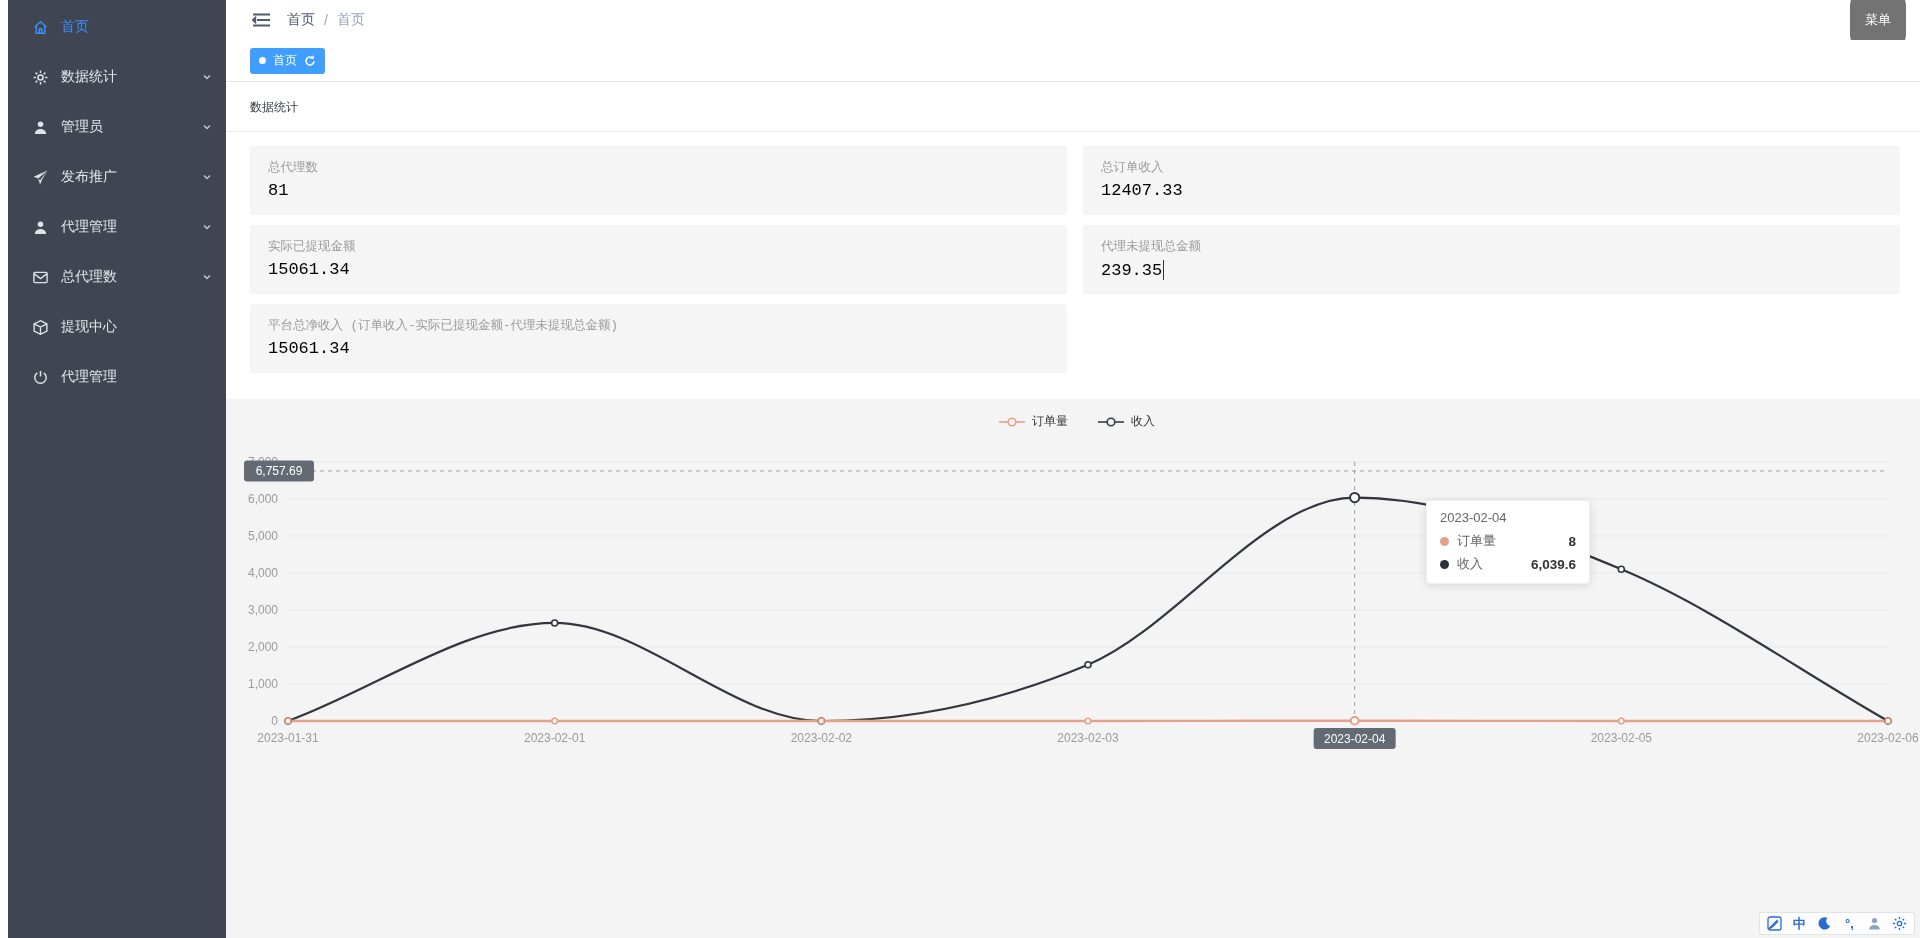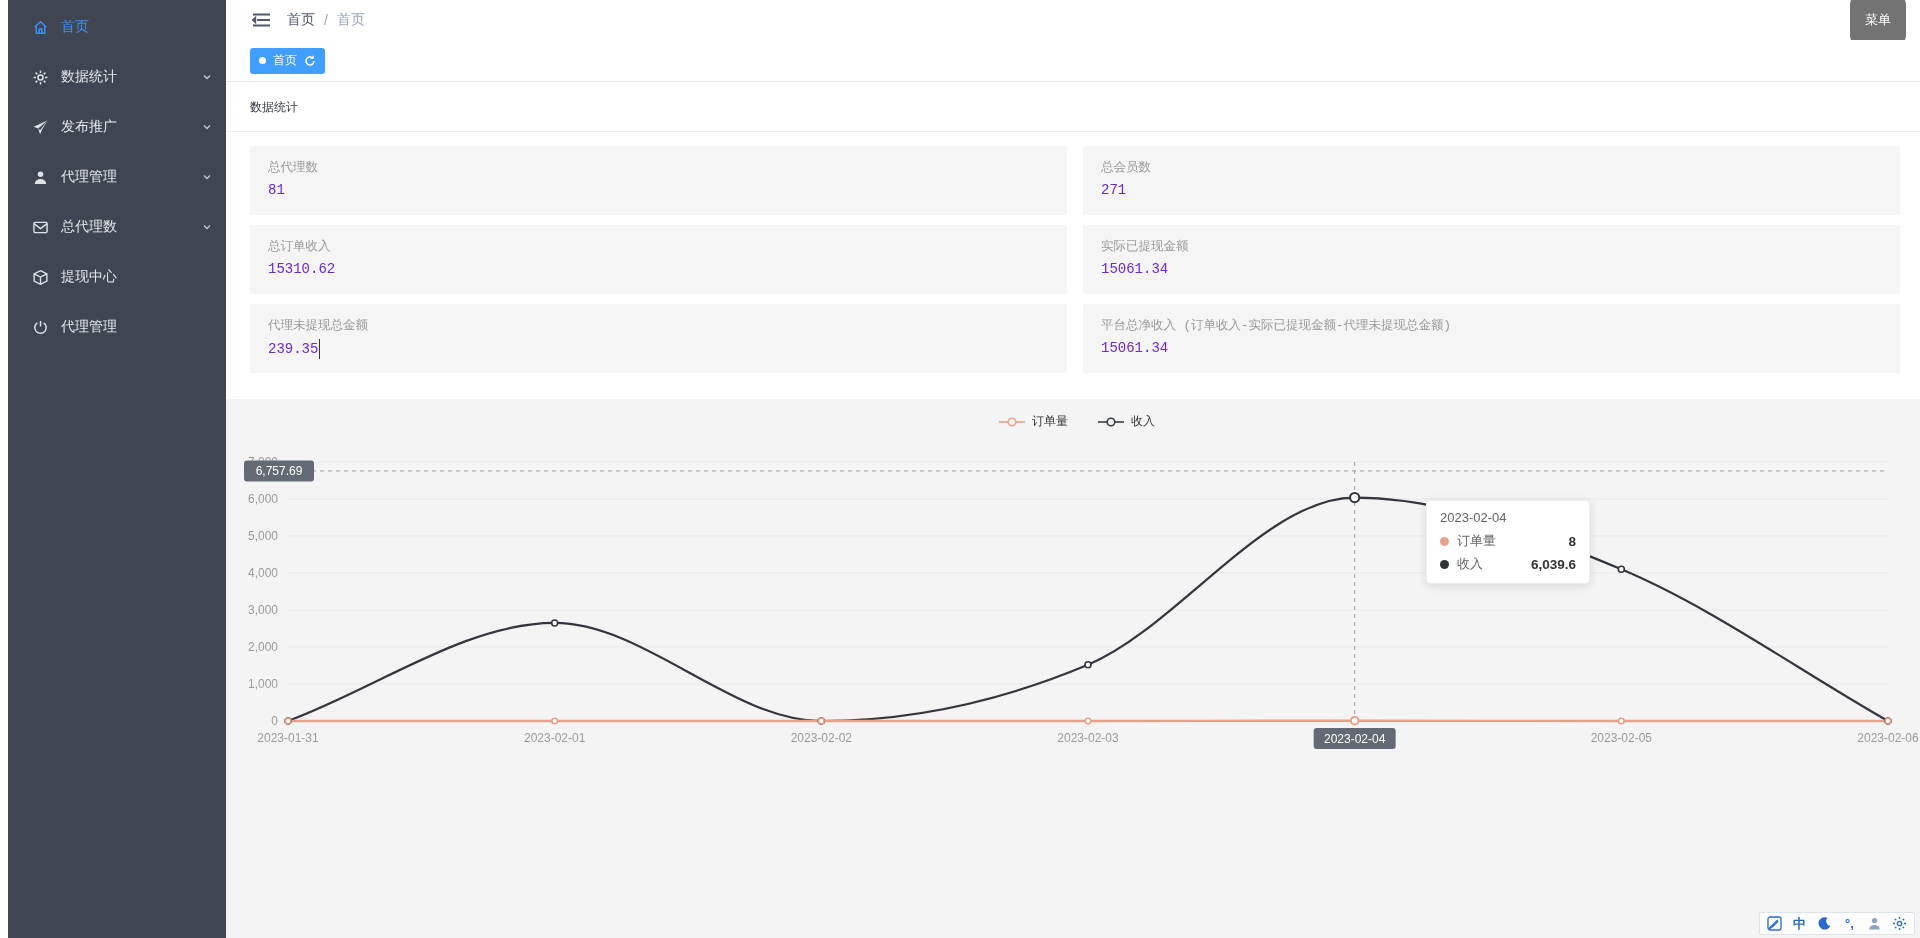--- a/index.html
+++ b/index.html
@@ -30,21 +30,21 @@
   .tag-dot { width:7px; height:7px; border-radius:50%; background:#fff; display:inline-block; }
   .tag-refresh { width:12px; height:12px; display:inline-flex; cursor:pointer; }
   .tag-refresh svg { width:100%; height:100%; }
 
   .stats-head { height:50px; line-height:50px; padding-left:24px; font-size:12px; color:#33373d; border-bottom:1px solid #ececec; background:#fff; }
 
   .cards-wrap { background:#fff; padding:14px 28px 26px 24px;font-family:Liberation Mono, monospace; }
   .cards-grid { display:grid; grid-template-columns:1fr 1fr; column-gap:16px; row-gap:10px; }
   .stat-card { background:#f5f5f6; border-radius:2px; height:69px; padding:13px 18px 0 18px; }
   .stat-label { font-size:12.5px; color:#9b9b9b; margin-bottom:5px; }
-  .stat-value { font-size:14px; color:#6d28d9; display:inline-flex; align-items:center; }
+  .stat-value { font-size:17px; color:#000000; display:inline-flex; align-items:center; }
   .caret { display:inline-block; width:1px; height:20px; background:#2f3640; margin-left:1px; }
 
   
   .chart-section { background:#f4f4f5; flex:1; position:relative; }
   .legend { position:absolute; top:14px; left:0; width:100%; display:flex; justify-content:center; gap:30px; }
   .legend-item { display:flex; align-items:center; gap:7px; font-size:12px; color:#333; cursor:pointer; }
   .legend-item svg { display:block; }
   .lg-orange { color:#e5a189; }
   .lg-black { color:#3a3e44; }
 
@@ -91,20 +91,34 @@
           </svg>
       </span>
       <span>数据统计</span>
       <span class="chev">
         <svg width="10" height="10" viewBox="0 0 10 10" fill="none" stroke="currentColor" stroke-width="1.4">
             <path d="M2 3.5 L5 6.5 L8 3.5"></path>
           </svg>
       </span>
     </div>
 
+    <div class="side-item">
+      <span class="s-icon">
+        <svg viewBox="0 0 16 16" fill="currentColor">
+            <circle cx="8" cy="5" r="2.6"></circle>
+            <path d="M2.6 14 a5.4 4.6 0 0 1 10.8 0 Z"></path>
+          </svg>
+      </span>
+      <span>管理员</span>
+      <span class="chev">
+        <svg width="10" height="10" viewBox="0 0 10 10" fill="none" stroke="currentColor" stroke-width="1.4">
+            <path d="M2 3.5 L5 6.5 L8 3.5"></path>
+          </svg>
+      </span>
+    </div>
 
     <div class="side-item">
       <span class="s-icon">
         <svg viewBox="0 0 16 16" fill="currentColor">
             <path d="M14.5 1.5 L1.5 7.2 L5.8 9 L7.6 14.5 L9.5 9.8 L14.5 1.5 Z M5.8 9 L14.5 1.5 L7.6 10.6 Z"></path>
           </svg>
       </span>
       <span>发布推广</span>
       <span class="chev">
         <svg width="10" height="10" viewBox="0 0 10 10" fill="none" stroke="currentColor" stroke-width="1.4">
@@ -194,26 +208,22 @@
 
     <div class="stats-head">数据统计</div>
 
     <div class="cards-wrap">
       <div class="cards-grid">
         <div class="stat-card">
           <div class="stat-label">总代理数</div>
           <div class="stat-value">81</div>
         </div>
         <div class="stat-card">
-          <div class="stat-label">总会员数</div>
-          <div class="stat-value">271</div>
-        </div>
-        <div class="stat-card">
           <div class="stat-label">总订单收入</div>
-          <div class="stat-value">15310.62</div>
+          <div class="stat-value">12407.33</div>
         </div>
         <div class="stat-card">
           <div class="stat-label">实际已提现金额</div>
           <div class="stat-value">15061.34</div>
         </div>
         <div class="stat-card">
           <div class="stat-label">代理未提现总金额</div>
           <div class="stat-value">
               <span>239.35</span>
               <span class="caret"></span>

